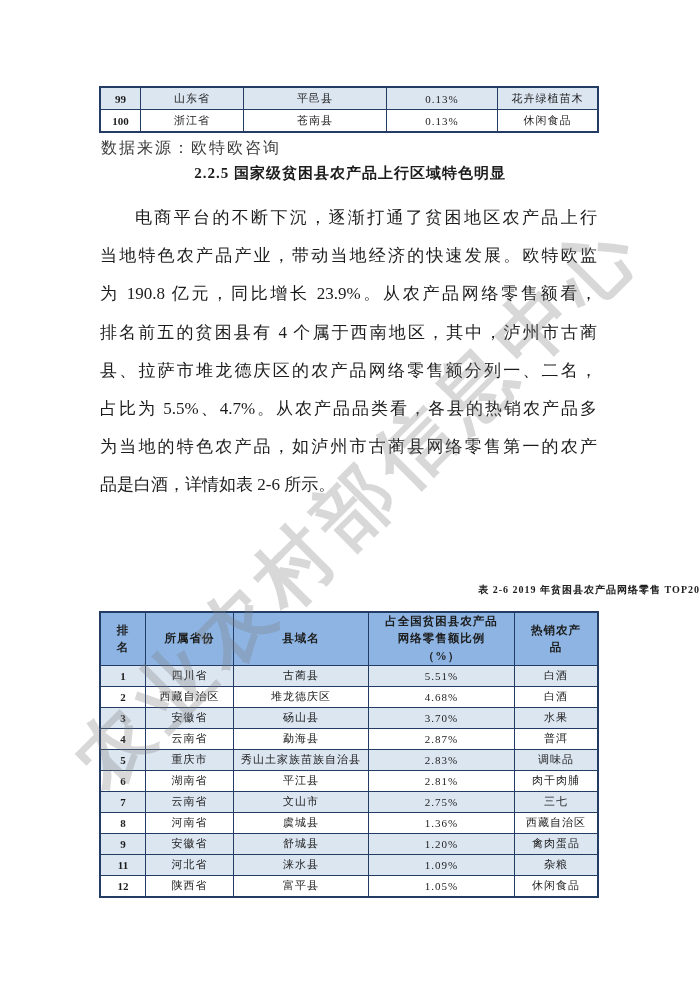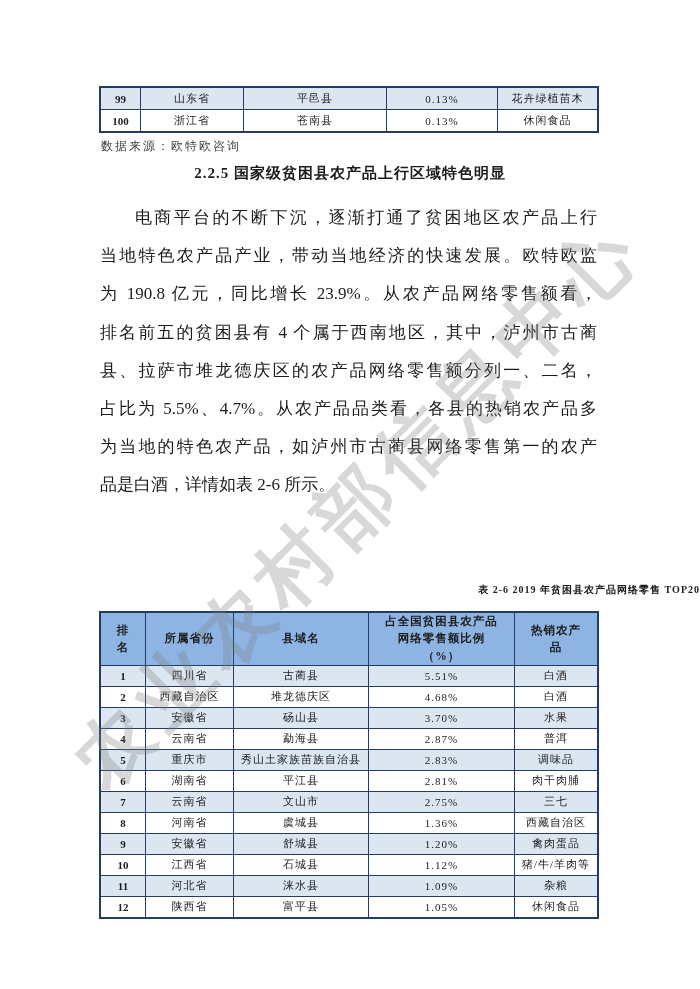--- a/index.html
+++ b/index.html
@@ -42,21 +42,21 @@
   }
   .tbl-outer{outline:1px solid #223c63;}
   .shaded{background:#DCE6F1;}
   .rank{font-weight:bold;letter-spacing:0;}
   
   .top-table{position:absolute;left:100px;top:87px;width:497px;z-index:1;}
   .top-table td{height:21px;margin-left:20px;}
   
   .source-note{
     position:absolute;left:101px;top:138px;
-    font-size:12px;letter-spacing:2px;color:#3c3c3c;z-index:1;
+    font-size:16px;letter-spacing:2px;color:#3c3c3c;z-index:1;
   }
   
   .heading{
     position:absolute;left:0;top:164px;width:100%;
     text-align:center;
     font-size:15px;font-weight:bold;letter-spacing:1px;
     z-index:1;
   }
   
   .paragraph{
@@ -217,27 +217,20 @@
         <td>1.36%</td>
         <td>西藏自治区</td>
       </tr>
       <tr class="shaded">
         <td class="rank">9</td>
         <td>安徽省</td>
         <td>舒城县</td>
         <td>1.20%</td>
         <td>禽肉蛋品</td>
       </tr>
-      <tr>
-        <td class="rank">10</td>
-        <td>江西省</td>
-        <td>石城县</td>
-        <td>1.12%</td>
-        <td>猪/牛/羊肉等</td>
-      </tr>
       <tr class="shaded">
         <td class="rank">11</td>
         <td>河北省</td>
         <td>涞水县</td>
         <td>1.09%</td>
         <td>杂粮</td>
       </tr>
       <tr>
         <td class="rank">12</td>
         <td>陕西省</td>

